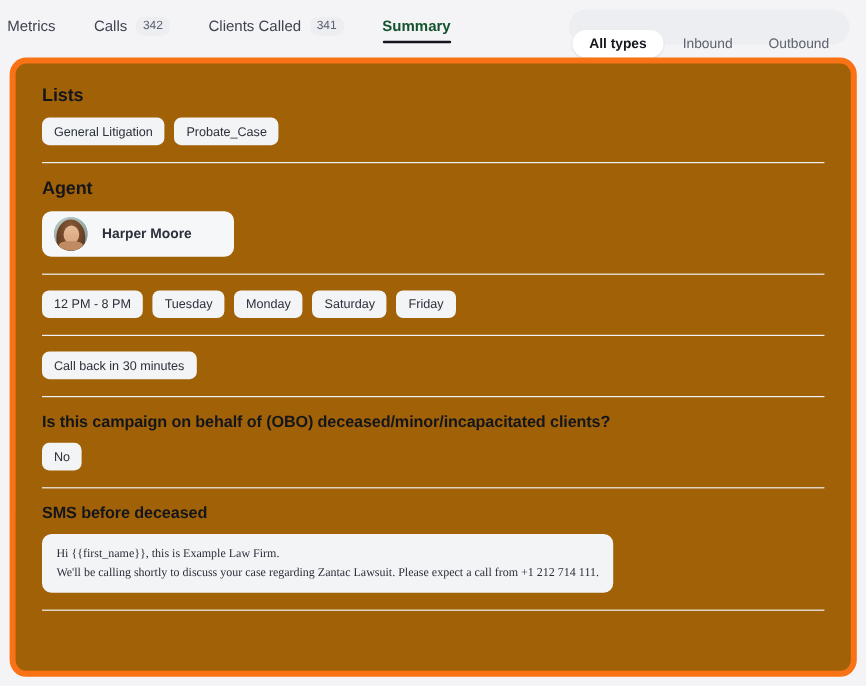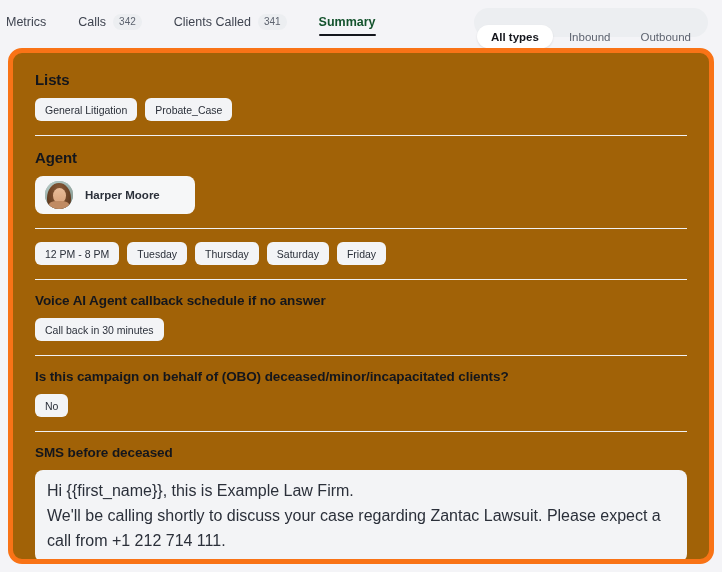--- a/index.html
+++ b/index.html
@@ -180,23 +180,24 @@
   }
   .agent-name { font-size: 11.5px; color: #2b303a; font-weight: bold; }
 
   .msgbox {
     display: inline-block;
     max-width: 100%;
     padding: 9px 12px;
     border-radius: 8px;
     background: #f3f4f6;
     color: #2b303a;
-    font-size: 16px;
+    font-size: 10px;
     line-height: 1.55;
     white-space: pre-line;
+    font-family: Liberation Serif, serif;
   }
 </style>
 </head>
 <body>
 
 <div id="app">
 
   <div class="topbar">
 
     <div class="tabs">
@@ -251,28 +252,27 @@
             <span class="body"></span>
           </span>
           <span class="agent-name">Harper Moore</span>
         </div>
       </div>
 
       <div class="section">
         <div class="chips">
           <span class="chip">12 PM - 8 PM</span>
           <span class="chip">Tuesday</span>
-          <span class="chip">Thursday</span>
+          <span class="chip">Monday</span>
           <span class="chip">Saturday</span>
           <span class="chip">Friday</span>
         </div>
       </div>
 
       <div class="section">
-        <div class="section-title">Voice AI Agent callback schedule if no answer</div>
         <div class="chips">
           <span class="chip">Call back in 30 minutes</span>
         </div>
       </div>
 
       <div class="section">
         <div class="section-title">Is this campaign on behalf of (OBO) deceased/minor/incapacitated clients?</div>
         <div class="chips">
           <span class="chip">No</span>
         </div>

